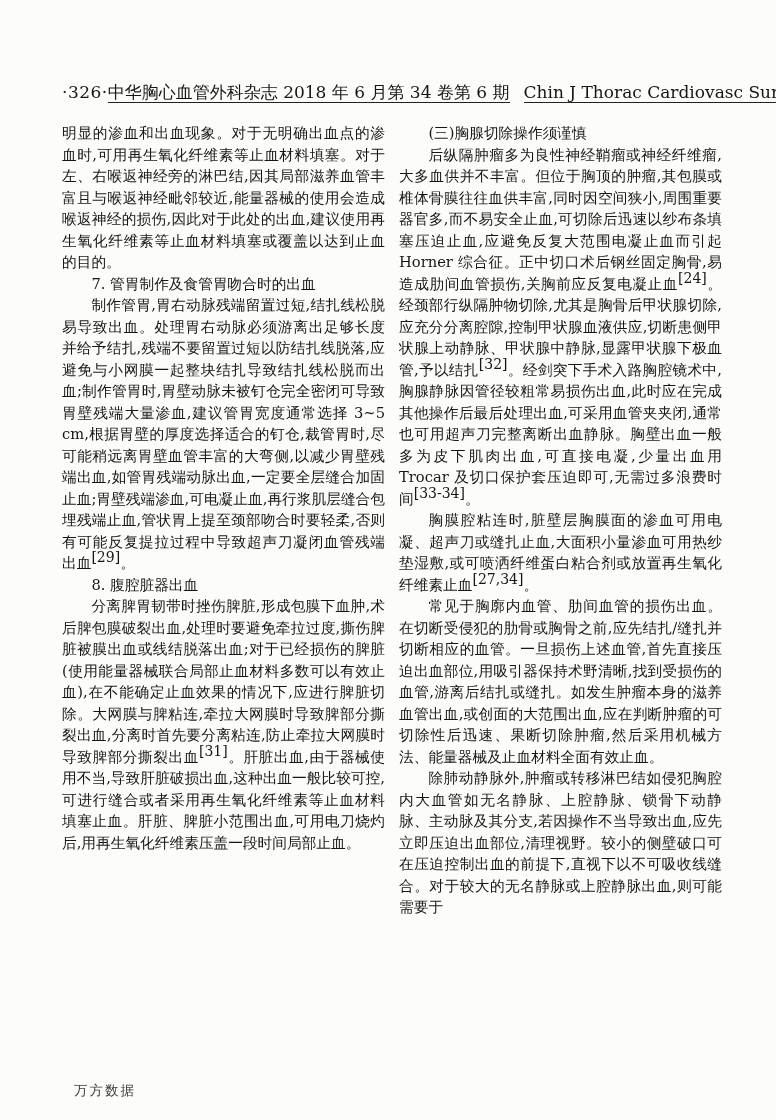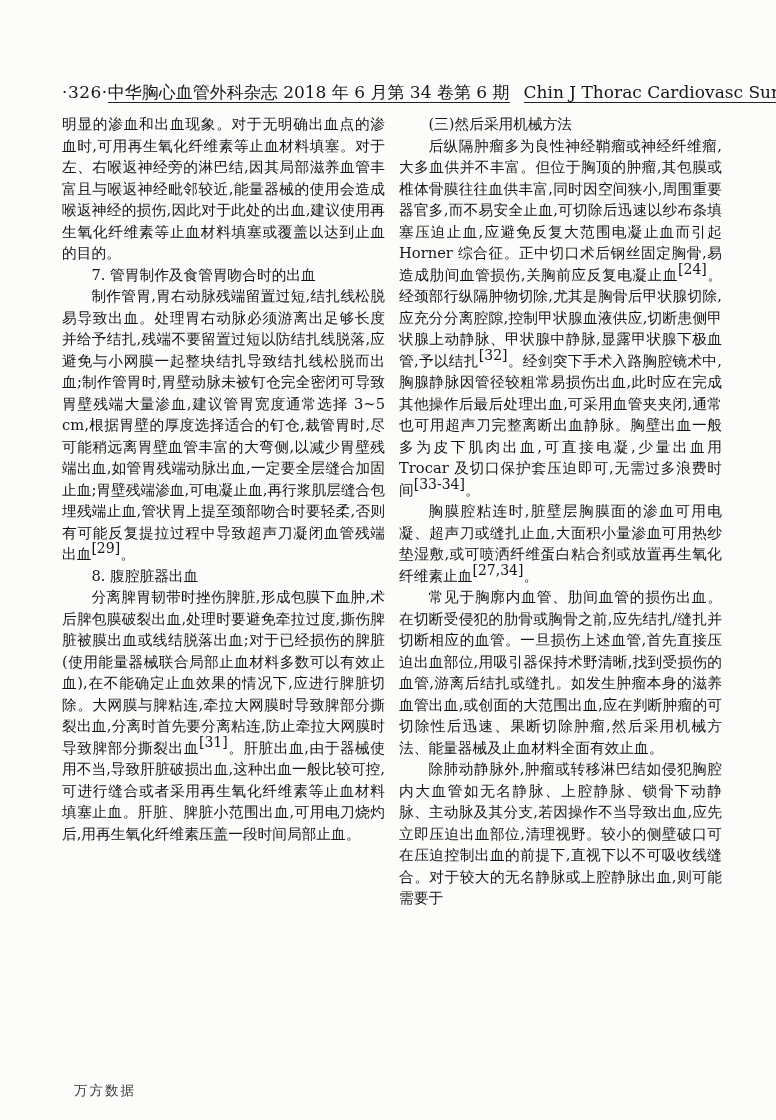--- a/index.html
+++ b/index.html
@@ -13,21 +13,21 @@
   .header{
     position:absolute;top:84px;left:62px;right:54px;
     display:flex;align-items:baseline;
     font-size:17px;line-height:16px;white-space:nowrap;
   }
   .pagenum{letter-spacing:.5px;}
   .titles{margin-left:auto;display:flex;gap:14px;}
   .titles span{border-bottom:1px solid #222;padding-bottom:2px;}
   
   .article{
-    position:absolute;top:113px;left:62px;width:660px;
+    position:absolute;top:122px;left:62px;width:660px;
     display:flex;gap:14px;
     font-size:14.7px;line-height:21.5px;
     text-align:justify;
   }
   .col{width:324px;height:930px;overflow:hidden;}
   .col p{margin:0;text-indent:2em;}
   .col p.cont{text-indent:0;}
   .col p.heading{font-weight:normal;}
   sup{font-size:14px;line-height:0;vertical-align:super;letter-spacing:0;}
   
@@ -50,21 +50,21 @@
 
 <div class="article">
   <div class="col">
       <p class=" cont">明显的渗血和出血现象。对于无明确出血点的渗血时,可用再生氧化纤维素等止血材料填塞。对于左、右喉返神经旁的淋巴结,因其局部滋养血管丰富且与喉返神经毗邻较近,能量器械的使用会造成喉返神经的损伤,因此对于此处的出血,建议使用再生氧化纤维素等止血材料填塞或覆盖以达到止血的目的。</p>
       <p class="heading">7. 管胃制作及食管胃吻合时的出血</p>
       <p class="">制作管胃,胃右动脉残端留置过短,结扎线松脱易导致出血。处理胃右动脉必须游离出足够长度并给予结扎,残端不要留置过短以防结扎线脱落,应避免与小网膜一起整块结扎导致结扎线松脱而出血;制作管胃时,胃壁动脉未被钉仓完全密闭可导致胃壁残端大量渗血,建议管胃宽度通常选择 3~5 cm,根据胃壁的厚度选择适合的钉仓,裁管胃时,尽可能稍远离胃壁血管丰富的大弯侧,以减少胃壁残端出血,如管胃残端动脉出血,一定要全层缝合加固止血;胃壁残端渗血,可电凝止血,再行浆肌层缝合包埋残端止血,管状胃上提至颈部吻合时要轻柔,否则有可能反复提拉过程中导致超声刀凝闭血管残端出血<sup>[29]</sup>。</p>
       <p class="heading">8. 腹腔脏器出血</p>
       <p class="">分离脾胃韧带时挫伤脾脏,形成包膜下血肿,术后脾包膜破裂出血,处理时要避免牵拉过度,撕伤脾脏被膜出血或线结脱落出血;对于已经损伤的脾脏(使用能量器械联合局部止血材料多数可以有效止血),在不能确定止血效果的情况下,应进行脾脏切除。大网膜与脾粘连,牵拉大网膜时导致脾部分撕裂出血,分离时首先要分离粘连,防止牵拉大网膜时导致脾部分撕裂出血<sup>[31]</sup>。肝脏出血,由于器械使用不当,导致肝脏破损出血,这种出血一般比较可控,可进行缝合或者采用再生氧化纤维素等止血材料填塞止血。肝脏、脾脏小范围出血,可用电刀烧灼后,用再生氧化纤维素压盖一段时间局部止血。</p>
     </div>
   <div class="col">
-      <p class="heading">(三)然后采用机械方法</p>
+      <p class="heading">(三)胸腺切除操作须谨慎</p>
       <p class="">后纵隔肿瘤多为良性神经鞘瘤或神经纤维瘤,大多血供并不丰富。但位于胸顶的肿瘤,其包膜或椎体骨膜往往血供丰富,同时因空间狭小,周围重要器官多,而不易安全止血,可切除后迅速以纱布条填塞压迫止血,应避免反复大范围电凝止血而引起 Horner 综合征。正中切口术后钢丝固定胸骨,易造成肋间血管损伤,关胸前应反复电凝止血<sup>[24]</sup>。经颈部行纵隔肿物切除,尤其是胸骨后甲状腺切除,应充分分离腔隙,控制甲状腺血液供应,切断患侧甲状腺上动静脉、甲状腺中静脉,显露甲状腺下极血管,予以结扎<sup>[32]</sup>。经剑突下手术入路胸腔镜术中,胸腺静脉因管径较粗常易损伤出血,此时应在完成其他操作后最后处理出血,可采用血管夹夹闭,通常也可用超声刀完整离断出血静脉。胸壁出血一般多为皮下肌肉出血,可直接电凝,少量出血用 Trocar 及切口保护套压迫即可,无需过多浪费时间<sup>[33-34]</sup>。</p>
       <p class="">胸膜腔粘连时,脏壁层胸膜面的渗血可用电凝、超声刀或缝扎止血,大面积小量渗血可用热纱垫湿敷,或可喷洒纤维蛋白粘合剂或放置再生氧化纤维素止血<sup>[27,34]</sup>。</p>
       <p class="">常见于胸廓内血管、肋间血管的损伤出血。在切断受侵犯的肋骨或胸骨之前,应先结扎/缝扎并切断相应的血管。一旦损伤上述血管,首先直接压迫出血部位,用吸引器保持术野清晰,找到受损伤的血管,游离后结扎或缝扎。如发生肿瘤本身的滋养血管出血,或创面的大范围出血,应在判断肿瘤的可切除性后迅速、果断切除肿瘤,然后采用机械方法、能量器械及止血材料全面有效止血。</p>
       <p class="">除肺动静脉外,肿瘤或转移淋巴结如侵犯胸腔内大血管如无名静脉、上腔静脉、锁骨下动静脉、主动脉及其分支,若因操作不当导致出血,应先立即压迫出血部位,清理视野。较小的侧壁破口可在压迫控制出血的前提下,直视下以不可吸收线缝合。对于较大的无名静脉或上腔静脉出血,则可能需要于</p>
     </div>
 </div>
 
 <div class="watermark">万方数据</div>
 
 </body></html>

